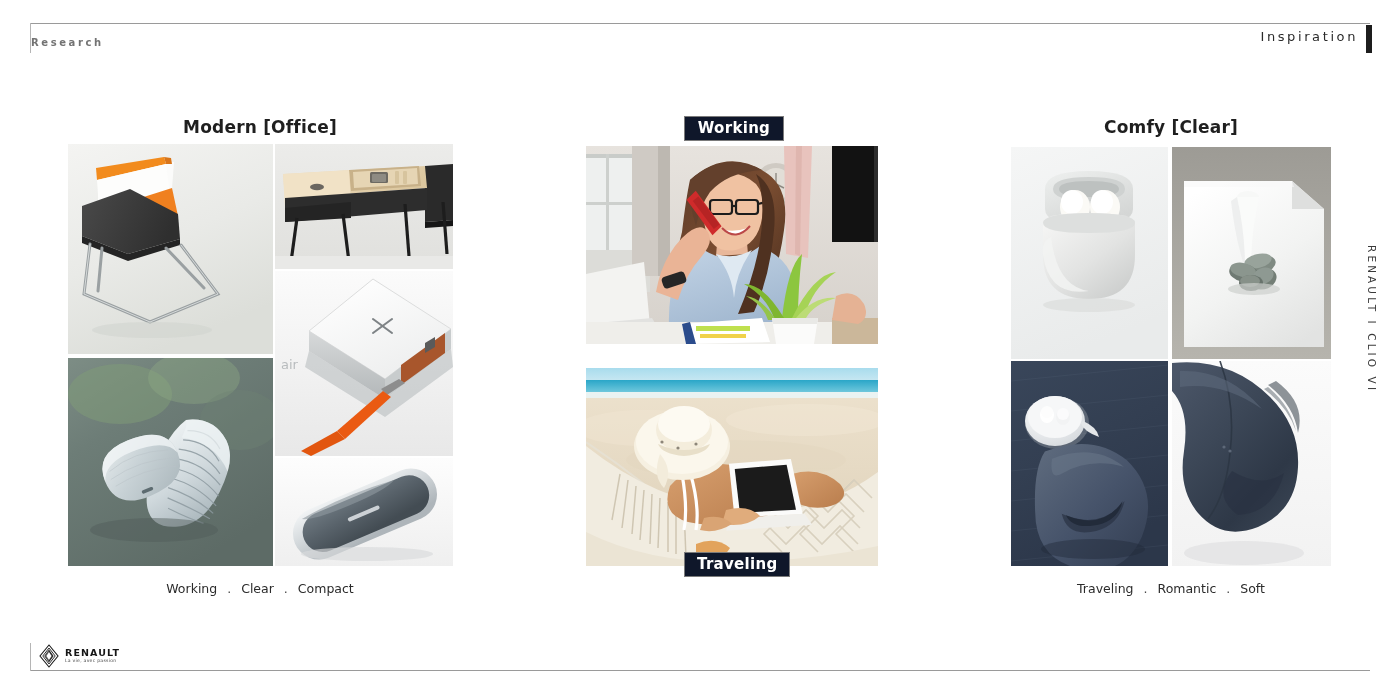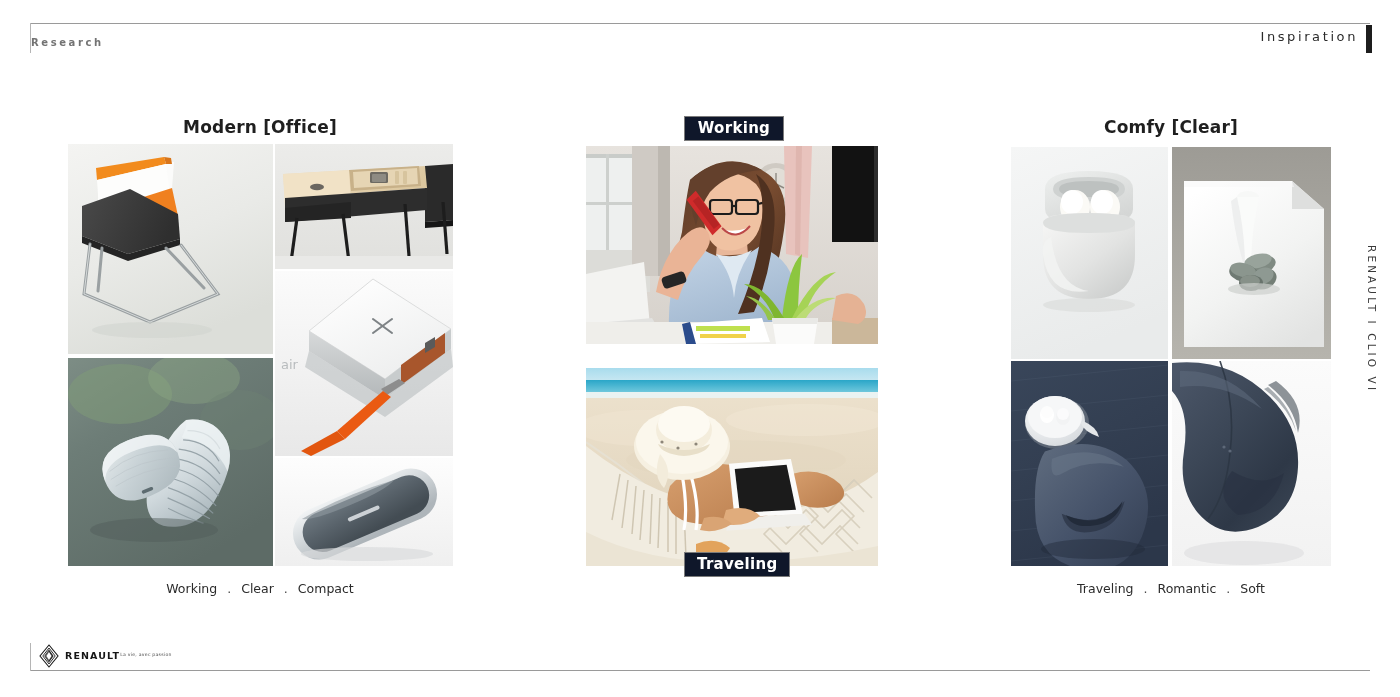--- a/index.html
+++ b/index.html
@@ -134,21 +134,21 @@
   }
   #footer-logo {
     position: absolute;
     left: 38px; top: 644px;
     display: flex;
     align-items: center;
     gap: 5px;
   }
   #footer-logo .wordmark {
     display: flex;
-    flex-direction: row;
+    flex-direction: column;
     justify-content: space-between;
     line-height: 1;
   }
   #footer-logo .brand {
     font-size: 9.5px;
     font-weight: 700;
     letter-spacing: 1.1px;
     color: #161616;
   }
   #footer-logo .tagline {

